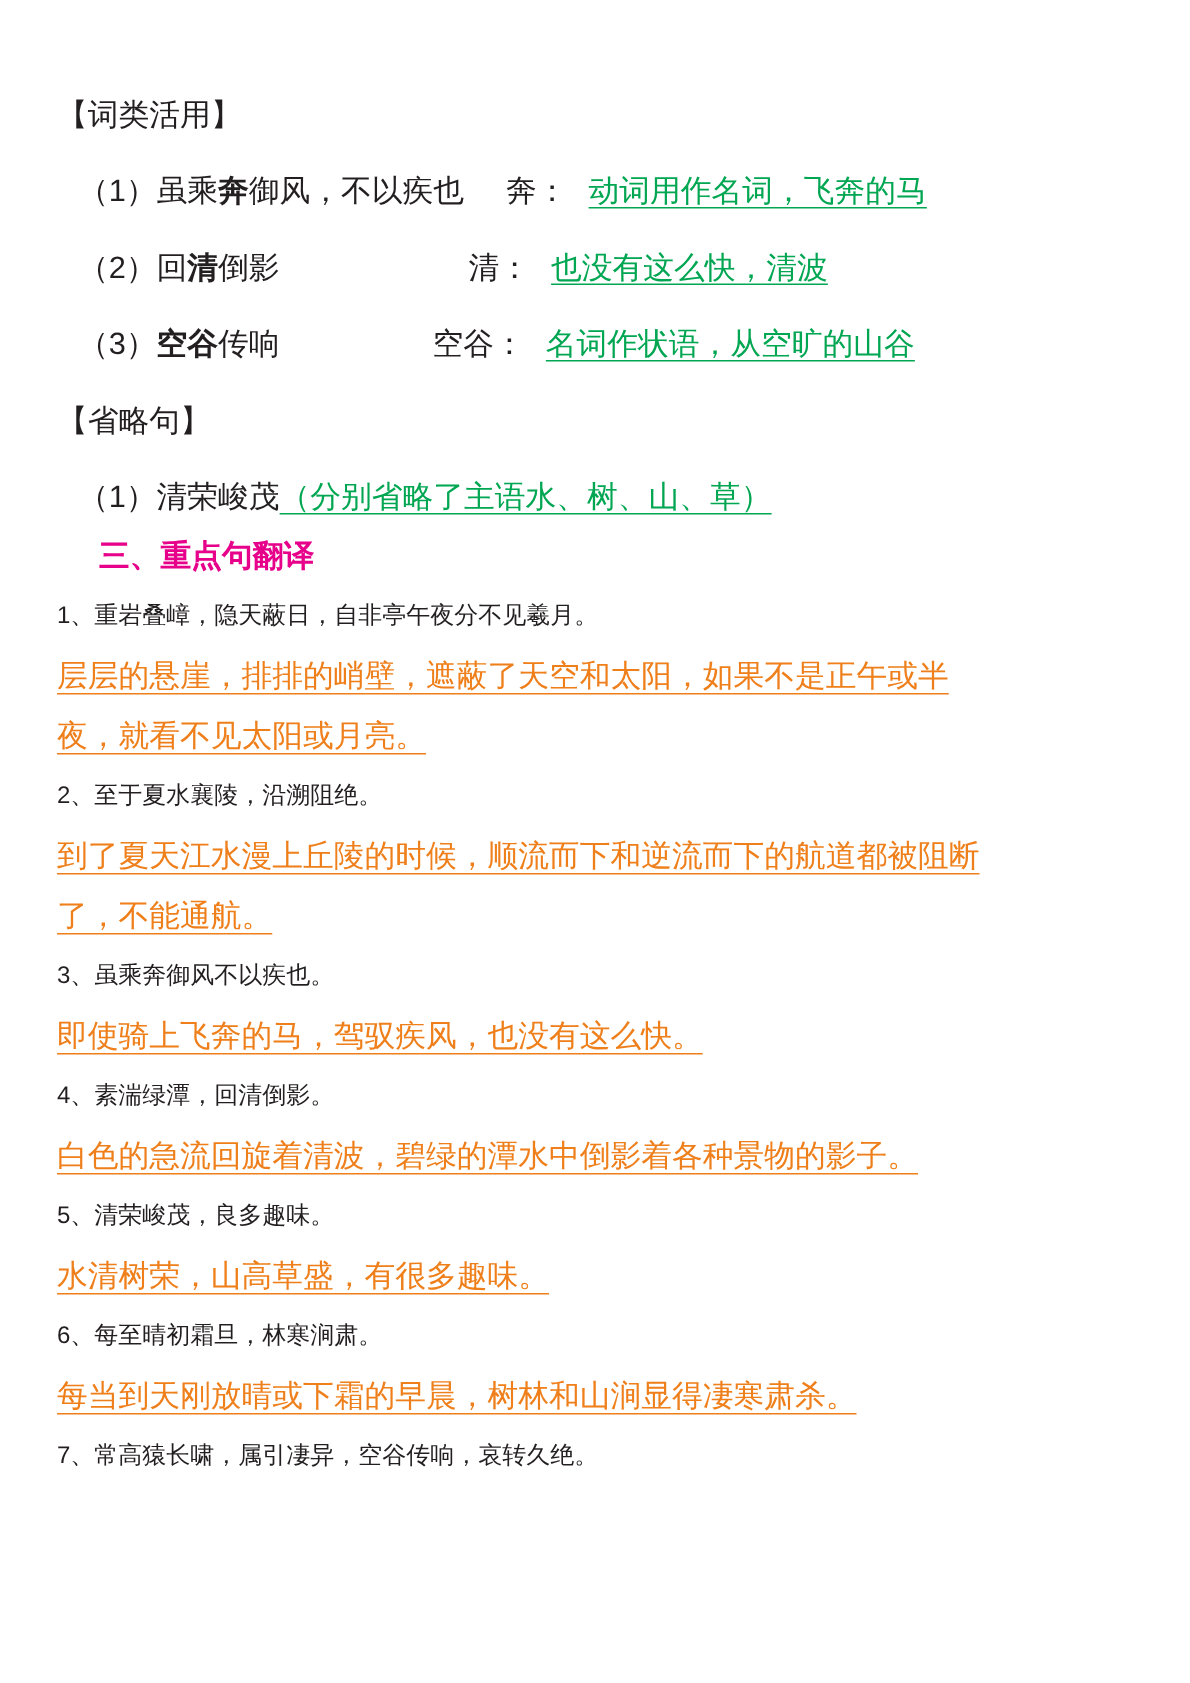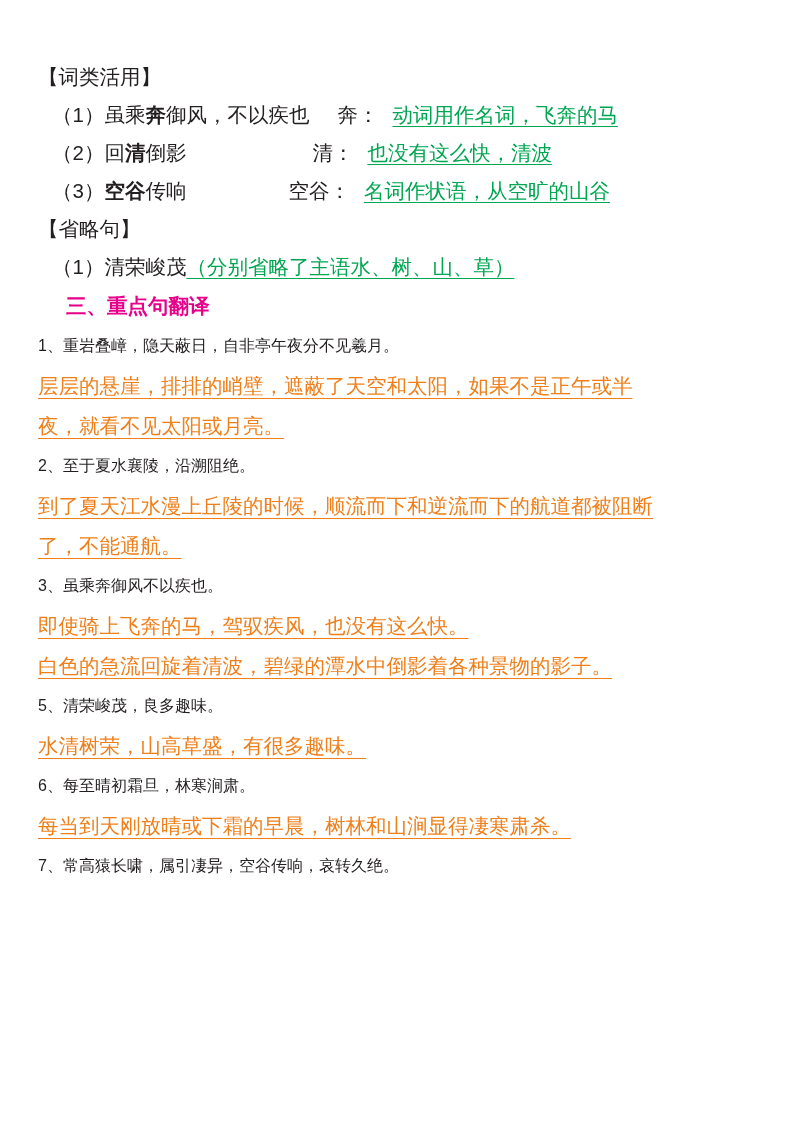--- a/index.html
+++ b/index.html
@@ -18,20 +18,21 @@
   .page {
     box-sizing: border-box;
     padding: 58px 36px 0 38px;
     width: 705px;
     height: 1122px;
   }
   .line {
     font-size: 20.5px;
     line-height: 38px;
     white-space: nowrap;
+    margin-top: 13px;
   }
   .line.wrap {
     white-space: normal;
   }
   .bk { color: #231f20; }
   .bold { font-weight: bold; }
   .green {
     color: #00a651;
     text-decoration: underline;
     text-underline-offset: 4px;
@@ -115,20 +116,23 @@
     <span>到了夏天江水漫上丘陵的时候，顺流而下和逆流而下的航道都被阻断了，不能通航。</span>
   </div>
 
   <div class="sent">
     <span>3、</span><span>虽乘奔御风不以疾也。</span>
   </div>
   <div class="trans">
     <span>即使骑上飞奔的马，驾驭疾风，也没有这么快。</span>
   </div>
 
+  <div class="sent">
+    <span>4、</span><span>素湍绿潭，回清倒影。</span>
+  </div>
   <div class="trans">
     <span>白色的急流回旋着清波，碧绿的潭水中倒影着各种景物的影子。</span>
   </div>
 
   <div class="sent">
     <span>5、</span><span>清荣峻茂，良多趣味。</span>
   </div>
   <div class="trans">
     <span>水清树荣，山高草盛，有很多趣味。</span>
   </div>

